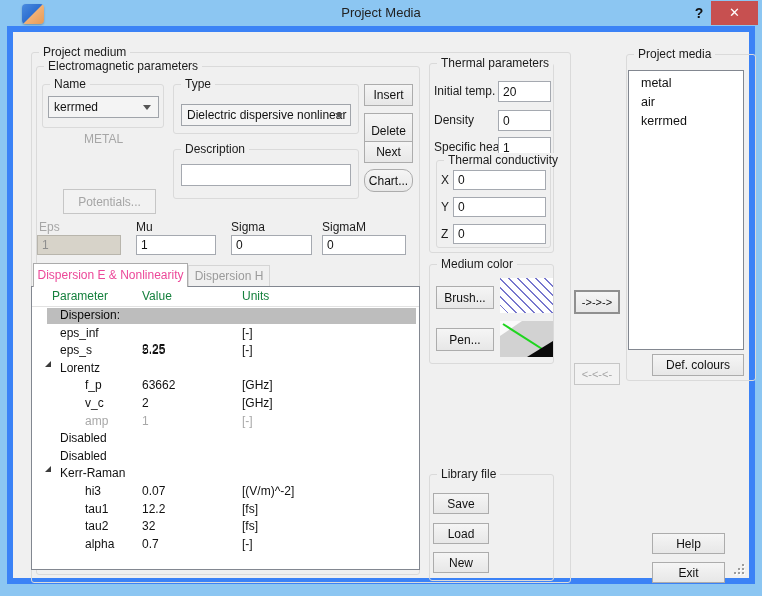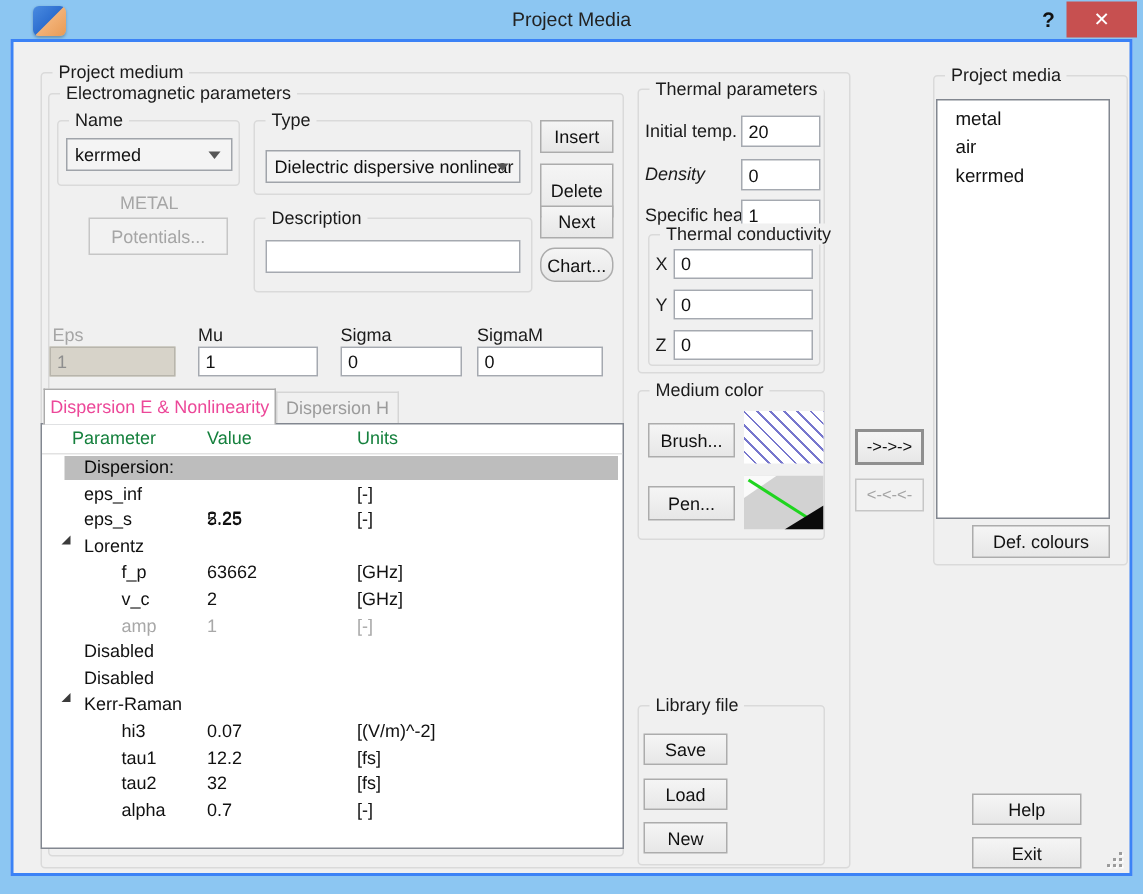--- a/index.html
+++ b/index.html
@@ -27,37 +27,37 @@
     cursor:default;
   }
   .close-btn {
     position:absolute; left:711px; top:1px; width:47px; height:24px;
     background:#C75050; color:#fff; text-align:center; line-height:24px;
     font-size:13px;
   }
   
   .content {
     position:absolute; left:7px; top:26px; width:748px; height:558px;
-    background:#F0F0F0; border:2px solid #3b82f6;
+    background:#F0F0F0; border:6px solid #3b82f6;
   }
   .groupbox {
     position:absolute; border:1px solid #DADADA; border-radius:3px;
   }
   .groupbox > .gb-label {
     position:absolute; top:-8px; left:7px; background:#F0F0F0; padding:0 4px;
     font-size:12px; color:#1b1b1b; white-space:nowrap;
   }
   .btn {
     position:absolute; border:1px solid #ACACAC;
     background:linear-gradient(#F5F5F5,#E7E7E7);
     font-size:12px; color:#111; text-align:center;
     display:flex; align-items:center; justify-content:center;
     font-family:"Liberation Sans", sans-serif;
   }
-  .btn.disabled { border-color:#C6C6C6; background:#F2F2F2; color:#A5A5A5; }
+  .btn.disabled { border-color:#C6C6C6; background:#F2F2F2; color:#A5A5A5;margin-top:40px; }
   .btn.focused { border:2px solid #8F8F8F; }
   .field {
     position:absolute; border:1px solid #A5A9B0; background:#fff;
     font-size:12px; padding:0 4px; color:#111;
     font-family:"Liberation Sans", sans-serif;
   }
   input.field { outline:none; }
   .field.disabled { background:#D7D3C9; color:#8E8E8E; border-color:#B8B5AC; }
   .combo {
     position:absolute; border:1px solid #A0A4AA; background:#F4F4F4;
@@ -249,21 +249,21 @@
             <span style="left: 210px;">[-]</span>
           </div>
         </div>
     </div>
 
     <div class="groupbox" style="left:416px;top:31px;width:125px;height:190px;">
       <span class="gb-label">Thermal parameters</span>
     </div>
     <div class="lbl" style="left:421px;top:52px;">Initial temp.</div>
     <input class="field" style="left: 485px; top: 49px; width: 53px; height: 21px;" value="20">
-    <div class="lbl" style="left:421px;top:81px;font-style:italic;">Density</div>
+    <div class="lbl" style="left:421px;top:81px;">Density</div>
     <input class="field" style="left: 485px; top: 78px; width: 53px; height: 21px;" value="0">
     <div class="lbl" style="left:421px;top:108px;">Specific heat</div>
     <input class="field" style="left: 485px; top: 105px; width: 53px; height: 21px;" value="1">
 
     <div class="groupbox" style="left:423px;top:128px;width:115px;height:88px;">
       <span class="gb-label">Thermal conductivity</span>
     </div>
     <div class="lbl" style="left:428px;top:141px;">X</div>
     <input class="field" style="left: 440px; top: 138px; width: 93px; height: 20px;" value="0">
     <div class="lbl" style="left:428px;top:168px;">Y</div>

